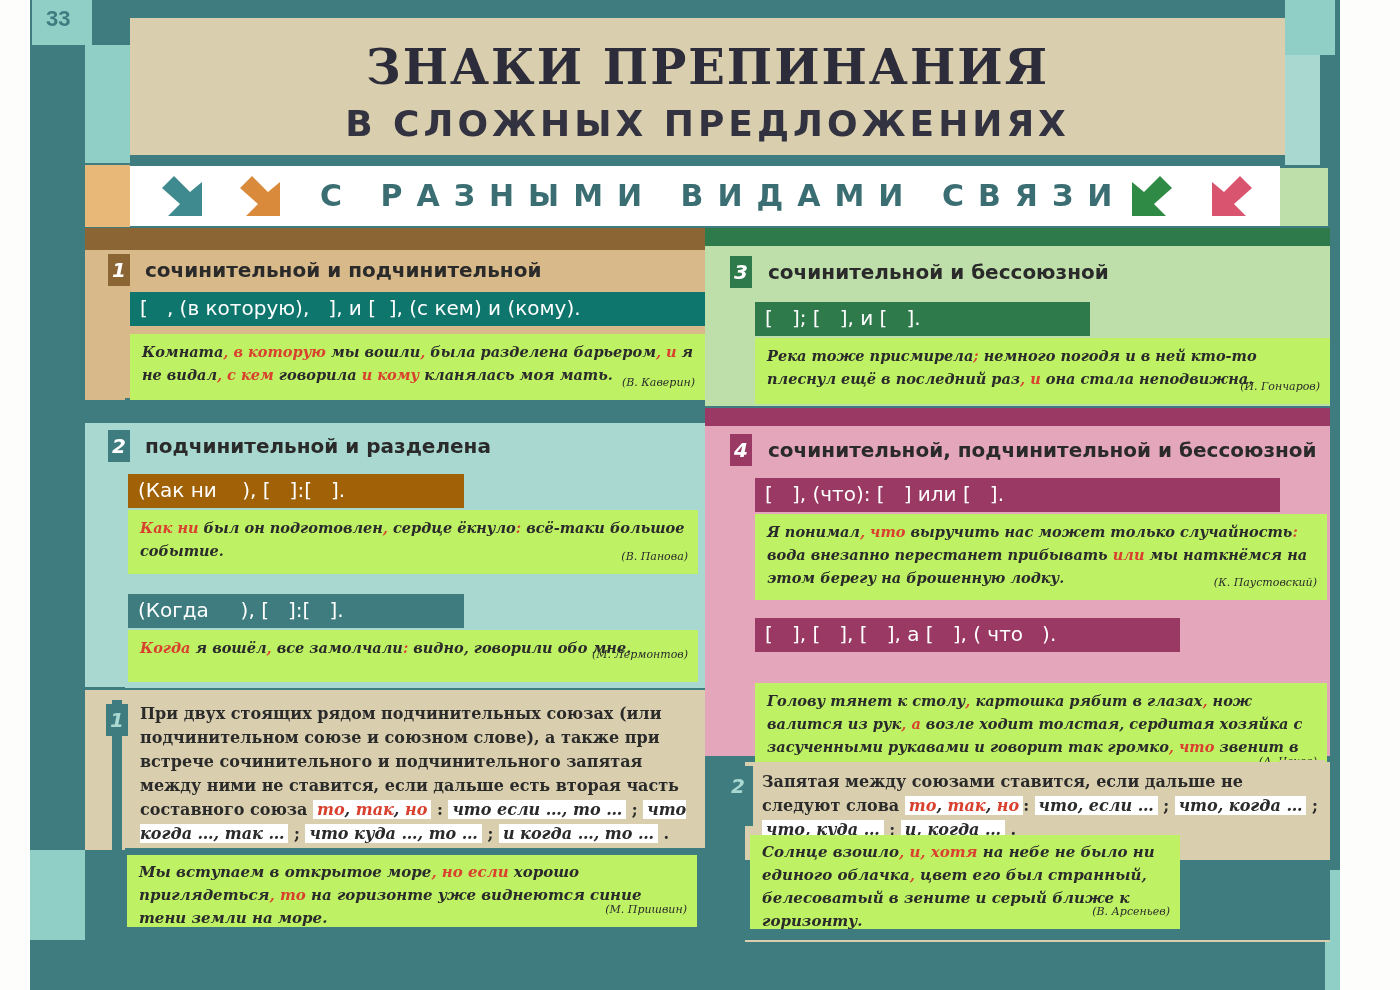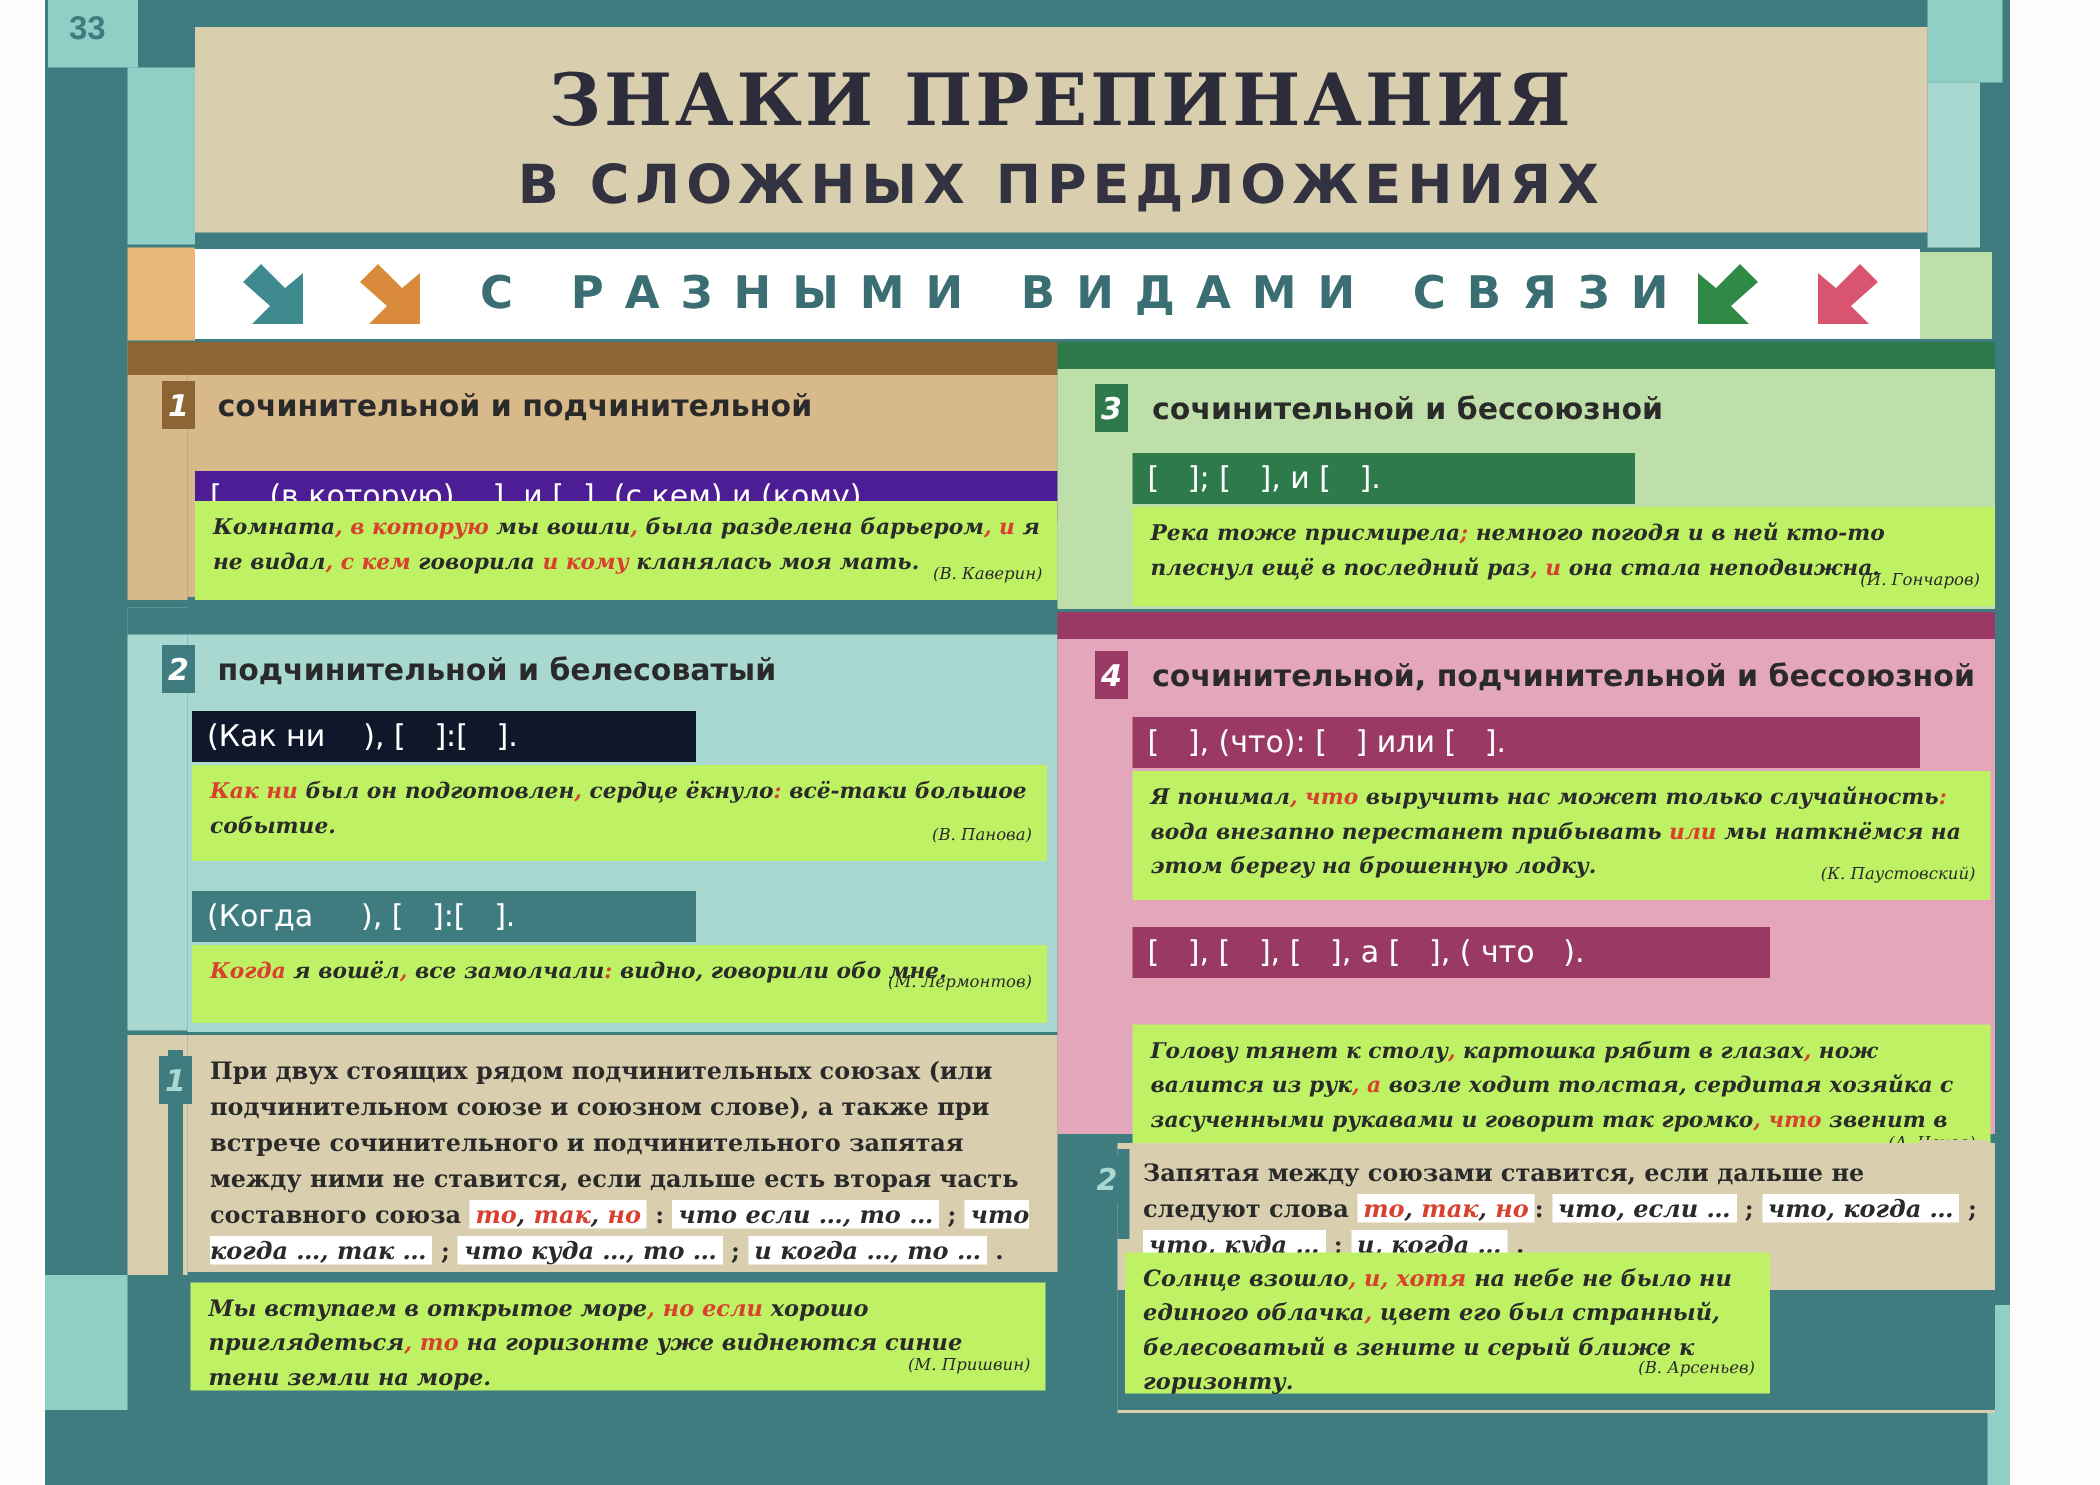--- a/index.html
+++ b/index.html
@@ -68,41 +68,41 @@
     </svg>
   <svg class="arrow" style="left:1080px" viewBox="0 0 44 44">
       <polygon points="42,14 30,2 14,18 2,8 2,42 36,42 24,30" fill="#d9556f"></polygon>
     </svg>
 </div>
 
 <div class="band" style="left:85px;top:228px;width:620px;height:22px;background:#8b6534"></div>
 <div class="band" style="left:125px;top:250px;width:580px;height:148px;background:#d8b98a"></div>
 <div class="num" style="left:108px;top:254px;background:#8b6534">1</div>
 <div class="heading" style="left:145px;top:258px">сочинительной и подчинительной</div>
-<div class="scheme" style="left:130px;top:314px;width:634px;background:#4c1d95">[   , (в которую),   ], и [  ], (с кем) и (кому).</div>
+<div class="scheme" style="left:130px;top:292px;width:634px;background:#0f766e">[   , (в которую),   ], и [  ], (с кем) и (кому).</div>
 <div class="example" style="left:130px;top:334px;width:575px;height:66px">
   <span class="ex-text"><span>Комната</span><span class="red">, в которую</span><span> мы вошли</span><span class="red">,</span><span> была разделена барьером</span><span class="red">, и</span><span> я не видал</span><span class="red">,</span><span class="red"> с кем</span><span> говорила </span><span class="red">и</span><span> </span><span class="red">кому</span><span> кланялась моя мать.</span></span>
   <span class="author">(В. Каверин)</span>
 </div>
 
 <div class="band" style="left:705px;top:228px;width:625px;height:18px;background:#2f7a4a"></div>
 <div class="band" style="left:705px;top:246px;width:625px;height:160px;background:#bfdfaa"></div>
 <div class="num" style="left:730px;top:256px;background:#2f7a4a">3</div>
 <div class="heading" style="left:768px;top:260px">сочинительной и бессоюзной</div>
 <div class="scheme" style="left:755px;top:302px;width:335px;background:#2f7a4a">[   ]; [   ], и [   ].</div>
 <div class="example" style="left:755px;top:338px;width:575px;height:66px">
   <span class="ex-text"><span>Река тоже присмирела</span><span class="red">;</span><span> немного погодя и в ней кто-то плеснул ещё в последний раз</span><span class="red">, и</span><span> она стала неподвижна.</span></span>
   <span class="author">(И. Гончаров)</span>
 </div>
 
 <div class="band" style="left:85px;top:405px;width:620px;height:18px;background:#3f7c80"></div>
 <div class="band" style="left:125px;top:423px;width:580px;height:265px;background:#a8d8d0"></div>
 <div class="num" style="left:108px;top:430px;background:#3f7c80">2</div>
-<div class="heading" style="left:145px;top:434px">подчинительной и белесоватый</div>
-<div class="scheme" style="left:128px;top:474px;width:336px;background:#0f172a">(Как ни    ), [   ]:[   ].</div>
+<div class="heading" style="left:145px;top:434px">подчинительной и разделена</div>
+<div class="scheme" style="left:128px;top:474px;width:336px;background:#a16207">(Как ни    ), [   ]:[   ].</div>
 <div class="example" style="left:128px;top:510px;width:570px;height:64px">
   <span class="ex-text"><span class="red">Как ни</span><span> был он подготовлен</span><span class="red">,</span><span> сердце ёкнуло</span><span class="red">:</span><span> всё-таки большое событие.</span></span>
   <span class="author">(В. Панова)</span>
 </div>
 <div class="scheme" style="left:128px;top:594px;width:336px;background:#3f7c80">(Когда     ), [   ]:[   ].</div>
 <div class="example" style="left:128px;top:630px;width:570px;height:52px">
   <span class="ex-text"><span class="red">Когда</span><span> я вошёл</span><span class="red">,</span><span> все замолчали</span><span class="red">:</span><span> видно, говорили обо мне.</span></span>
   <span class="author" style="bottom:16px">(М. Лермонтов)</span>
 </div>
 

